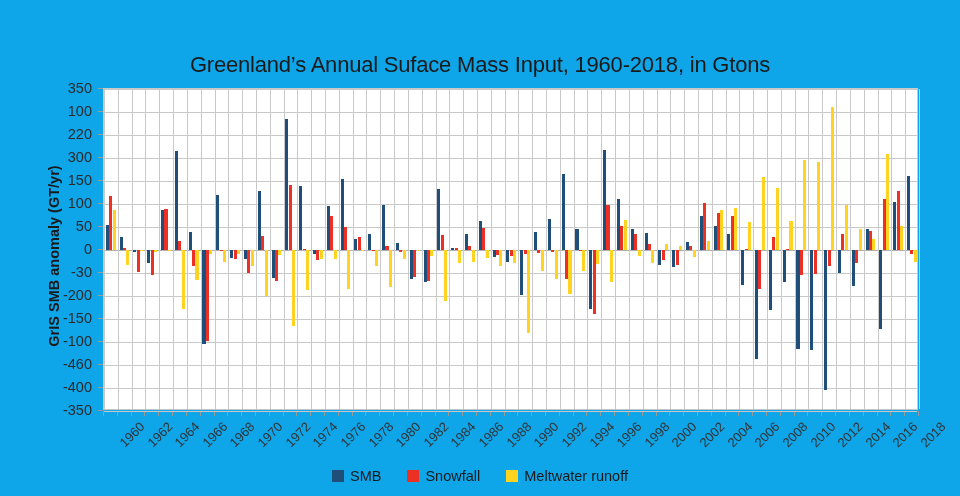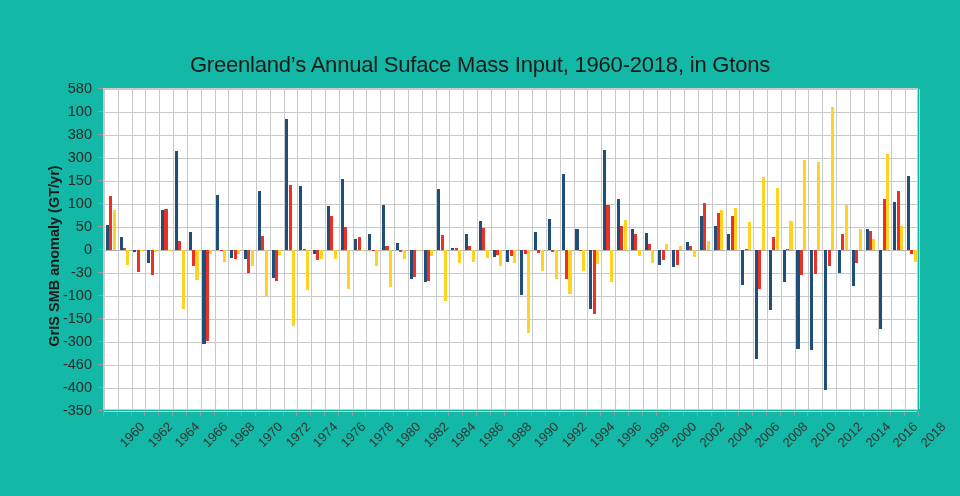--- a/index.html
+++ b/index.html
@@ -7,21 +7,21 @@
     margin: 0; padding: 0;
     width: 960px; height: 496px;
     background: #ffffff;
     font-family: "Liberation Sans", sans-serif;
     overflow: hidden;
   }
   #figure {
     position: relative;
     width: 960px;
     height: 496px;
-    background: #14b8a6;
+    background: #0ea5e9;
   }
   #chart-title {
     position: absolute;
     left: 0; top: 52px;
     width: 960px;
     text-align: center;
     font-size: 22px;
     font-weight: 400;
     color: #1a1a1a;
     letter-spacing: -0.2px;
@@ -113,43 +113,43 @@
 </head>
 <body>
 
 <div id="figure">
 
   <div id="chart-title">Greenland’s Annual Suface Mass Input, 1960-2018, in Gtons</div>
 
   <div id="ylabel">GrIS SMB anomaly (GT/yr)</div>
 
   <div id="yticks-layer">
-      <div class="ytick" style="top: 88px; left: 48px;">580</div>
+      <div class="ytick" style="top: 88px; left: 48px;">350</div>
       <div class="ytickmark" style="top: 88px;"></div>
       <div class="ytick" style="top: 111px; left: 48px;">100</div>
       <div class="ytickmark" style="top: 111px;"></div>
-      <div class="ytick" style="top: 134px; left: 48px;">380</div>
+      <div class="ytick" style="top: 134px; left: 48px;">220</div>
       <div class="ytickmark" style="top: 134px;"></div>
       <div class="ytick" style="top: 157px; left: 48px;">300</div>
       <div class="ytickmark" style="top: 157px;"></div>
       <div class="ytick" style="top: 180px; left: 48px;">150</div>
       <div class="ytickmark" style="top: 180px;"></div>
       <div class="ytick" style="top: 203px; left: 48px;">100</div>
       <div class="ytickmark" style="top: 203px;"></div>
       <div class="ytick" style="top: 226px; left: 48px;">50</div>
       <div class="ytickmark" style="top: 226px;"></div>
       <div class="ytick" style="top: 249px; left: 48px;">0</div>
       <div class="ytickmark" style="top: 249px;"></div>
       <div class="ytick" style="top: 272px; left: 48px;">-30</div>
       <div class="ytickmark" style="top: 272px;"></div>
-      <div class="ytick" style="top: 295px; left: 48px;">-100</div>
+      <div class="ytick" style="top: 295px; left: 48px;">-200</div>
       <div class="ytickmark" style="top: 295px;"></div>
       <div class="ytick" style="top: 318px; left: 48px;">-150</div>
       <div class="ytickmark" style="top: 318px;"></div>
-      <div class="ytick" style="top: 341px; left: 48px;">-300</div>
+      <div class="ytick" style="top: 341px; left: 48px;">-100</div>
       <div class="ytickmark" style="top: 341px;"></div>
       <div class="ytick" style="top: 364px; left: 48px;">-460</div>
       <div class="ytickmark" style="top: 364px;"></div>
       <div class="ytick" style="top: 387px; left: 48px;">-400</div>
       <div class="ytickmark" style="top: 387px;"></div>
       <div class="ytick" style="top: 410px; left: 48px;">-350</div>
       <div class="ytickmark" style="top: 410px;"></div>
     </div>
   <div id="xticks-layer">
       <div class="xtickmark" style="left: 103px;"></div>
@@ -614,14 +614,28 @@
           <div class="bar" title="Meltwater runoff 2017: 52" style="left: 6.81469px; width: 3.05734px; top: 137.08px; height: 23.92px; background: rgb(255, 211, 32);"></div>
         </div>
         <div class="yeargroup" style="left: 802.982px; width: 10.222px;">
           <div class="bar" title="SMB 2018: 160" style="left: 0px; width: 3.05734px; top: 87.4px; height: 73.6px; background: rgb(31, 78, 121);"></div>
           <div class="bar" title="Snowfall 2018: -8" style="left: 3.40734px; width: 3.05734px; top: 161px; height: 3.68px; background: rgb(237, 48, 36);"></div>
           <div class="bar" title="Meltwater runoff 2018: -25" style="left: 6.81469px; width: 3.05734px; top: 161px; height: 11.5px; background: rgb(255, 211, 32);"></div>
         </div>
       </div>
   </div>
 
+  <div id="legend">
+      <div class="legend-item">
+        <span class="legend-swatch" style="background: rgb(31, 78, 121);"></span>
+        <span>SMB</span>
+      </div>
+      <div class="legend-item">
+        <span class="legend-swatch" style="background: rgb(237, 48, 36);"></span>
+        <span>Snowfall</span>
+      </div>
+      <div class="legend-item">
+        <span class="legend-swatch" style="background: rgb(255, 211, 32);"></span>
+        <span>Meltwater runoff</span>
+      </div>
+    </div>
 
 </div>
 
 </body></html>

